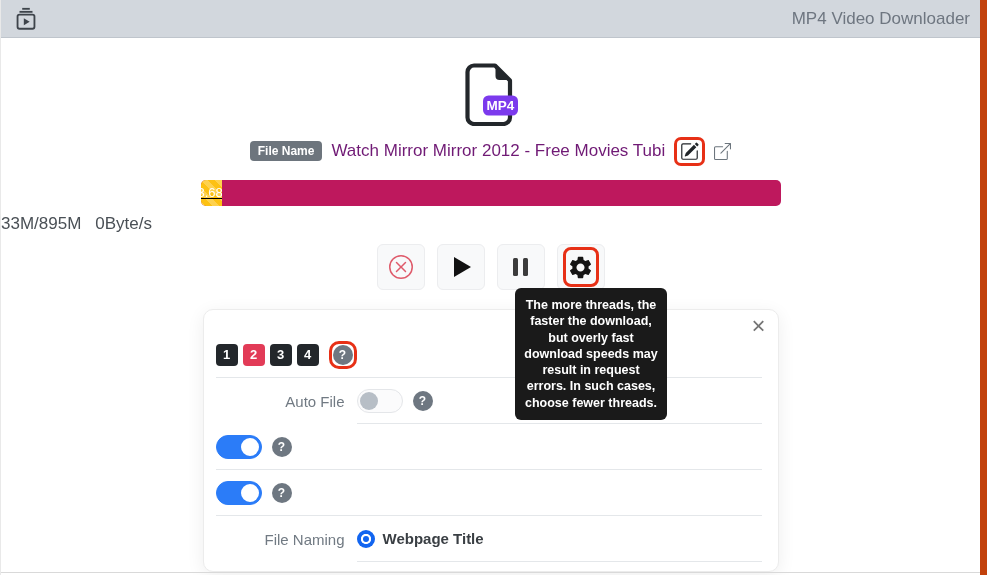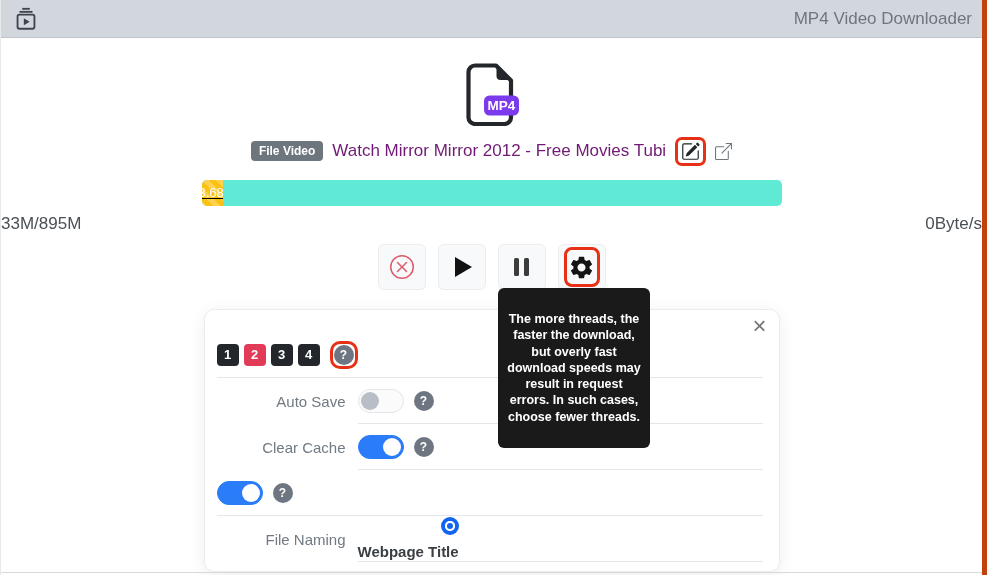--- a/index.html
+++ b/index.html
@@ -1,44 +1,44 @@
 <!DOCTYPE html>
 <html><head>
 <meta charset="utf-8">
 <style>
   * { margin:0; padding:0; box-sizing:border-box; }
   html,body { background:#fff; }
   body { font-family:"Liberation Sans", sans-serif; }
   .app { position:relative; width:987px; height:575px; background:#fff;
-         border-left:1px solid #e9e9e9; border-right:5px solid #c2410c; overflow:hidden; }
+         border-left:1px solid #e9e9e9; border-right:7px solid #c2410c; overflow:hidden; }
 
   
   .hdr { height:38px; background:#d2d7dd; border-bottom:1px solid #bfc5cc;
          display:flex; align-items:center; justify-content:space-between; padding:0 10px 0 12px; }
   .hdr-title { color:#6e7680; font-size:17px; }
 
   
   .fileicon-wrap { display:flex; justify-content:center; margin-top:24px;text-decoration:underline; }
 
   
   .fname-row { display:flex; align-items:center; justify-content:center; gap:9px; margin-top:12px; height:26px; }
   .fname-badge { background:#6d757d; color:#fff; font-size:12px; font-weight:bold;
                  padding:3px 8px; border-radius:4px; white-space:nowrap; }
   .fname-text { color:#701a75; font-size:17px; }
   .icon-btn { background:none; border:none; cursor:pointer; display:inline-flex; align-items:center; padding:0; }
   .ann-box { border:3px solid #e73016; border-radius:7px; padding:2px 3px; display:inline-flex; align-items:center; }
 
   
-  .pbar { width:580px; height:26px; margin:16px auto 0; background:#5eead4; border-radius:5px; overflow:hidden;text-decoration:underline; }
+  .pbar { width:580px; height:26px; margin:16px auto 0; background:#be185d; border-radius:5px; overflow:hidden;text-decoration:underline; }
   .pfill { height:100%; background:#fdc113; color:#fff; font-size:13px; line-height:26px;
            overflow:hidden; white-space:nowrap; text-indent:-3px;
            background-image:linear-gradient(45deg, rgba(255,255,255,.25) 25%, transparent 25%, transparent 50%,
                            rgba(255,255,255,.25) 50%, rgba(255,255,255,.25) 75%, transparent 75%, transparent);
            background-size:14px 14px; }
-  .pstatus { display:flex; justify-content:space-between; gap:14px; margin-top:8px; color:#4a5056; font-size:17px; }
+  .pstatus { display:flex; justify-content:flex-start; gap:14px; margin-top:8px; color:#4a5056; font-size:17px; }
 
   
   .ctrl-row { display:flex; justify-content:center; gap:12px; margin-top:10px; }
   .ctrl-btn { position:relative; width:48px; height:46px; background:#f8f9fa; border:1px solid #ecedef;
               border-radius:6px; display:flex; align-items:center; justify-content:center; cursor:pointer; }
   .play-tri { width:0; height:0; border-top:10px solid transparent; border-bottom:10px solid transparent;
               border-left:17px solid #121212; margin-left:4px; }
   .pause-bars { display:flex; gap:5px; }
   .pause-bars i { display:block; width:5px; height:18px; background:#3c3c3c; border-radius:1.5px; }
   .ann-overlay { position:absolute; left:5px; right:5px; top:2px; bottom:2px;
@@ -60,33 +60,33 @@
   .help { width:20px; height:20px; border-radius:50%; background:#6e7781; color:#fff; font-size:12px;
           font-weight:bold; display:inline-flex; align-items:center; justify-content:center; cursor:pointer; flex:none; }
   .ann-ring { border:3px solid #e73016; border-radius:10px; padding:1px; display:inline-flex; }
   .toggle { width:46px; height:24px; border-radius:12px; background:#fbfbfc; border:1px solid #e4e6e9;
             position:relative; cursor:pointer; flex:none; }
   .toggle .knob { position:absolute; top:2px; left:2px; width:18px; height:18px; border-radius:50%;
                   background:#b7bec6; }
   .toggle.on { background:#2b7cf8; border-color:#2b7cf8; }
   .toggle.on .knob { left:auto; right:2px; background:#fff; }
   .radio-group { display:flex; align-items:center; gap:28px; }
-  .radio-item { display:flex; align-items:flex-end; gap:8px; cursor:pointer;flex-direction:column; }
+  .radio-item { display:flex; align-items:center; gap:8px; cursor:pointer; }
   .radio { width:18px; height:18px; border-radius:50%; border:1px solid #d9dde1; background:#fafafa;
            display:inline-flex; align-items:center; justify-content:center; flex:none; }
   .radio.sel { border:none; background:#1265f0; }
   .radio.sel::before { content:""; width:10px; height:10px; border-radius:50%; background:#fff;
                        display:block; box-shadow:inset 0 0 0 2px #fff; position:relative; }
   .radio.sel::after { content:""; width:6px; height:6px; border-radius:50%; background:#1265f0;
                       position:absolute; }
   .radio-label { font-size:15px; font-weight:bold; color:#3a3f44; }
 
   
-  .tooltip { position:absolute; left:497px; top:288px; width:152px; background:#1a1a1a; color:#fff;
-             border-radius:6px; padding:23px 8px; font-size:12.5px; font-weight:bold; text-align:center;
+  .tooltip { position:absolute; left:514px; top:288px; width:152px; background:#1a1a1a; color:#fff;
+             border-radius:6px; padding:9px 8px; font-size:12.5px; font-weight:bold; text-align:center;
              line-height:1.3; z-index:10; }
 
   .bottom-line { position:absolute; left:0; right:0; top:572px; border-top:1px solid #d9d9d9; }
 </style>
 </head>
 <body>
 
 <div class="app">
 
   <div class="hdr">
@@ -106,21 +106,21 @@
       <svg width="62" height="64" viewBox="0 0 58 64">
         <path d="M12 3.5 h21 l15 15 v37 a6.5 6.5 0 0 1 -6.5 6.5 H12 a6.5 6.5 0 0 1 -6.5 -6.5 V10 a6.5 6.5 0 0 1 6.5 -6.5 z" fill="#fff" stroke="#23272b" stroke-width="4.2" stroke-linejoin="round"></path>
         <path d="M33.5 3.5 l14.5 14.5 h-10.5 a4 4 0 0 1 -4 -4 z" fill="#23272b"></path>
         <rect x="21" y="33.5" width="35" height="20" rx="5.5" fill="#7c3aed"></rect>
         <text x="38.5" y="48" font-size="13.5" font-weight="bold" fill="#ffffff" text-anchor="middle" font-family="Liberation Sans, sans-serif">MP4</text>
       </svg>
     </span>
   </div>
 
   <div class="fname-row">
-    <span class="fname-badge">File Video</span>
+    <span class="fname-badge">File Name</span>
     <span class="fname-text">Watch Mirror Mirror 2012 - Free Movies Tubi</span>
     <span class="ann-box">
       <button class="icon-btn">
         <span style="display:inline-flex;">
           <svg width="19" height="19" viewBox="0 0 16 16" fill="#212529">
             <path d="M15.502 1.94a.5.5 0 0 1 0 .706L14.459 3.69l-2-2L13.502.646a.5.5 0 0 1 .707 0l1.293 1.293zm-1.75 2.456-2-2L4.939 9.21a.5.5 0 0 0-.121.196l-.805 2.414a.25.25 0 0 0 .316.316l2.414-.805a.5.5 0 0 0 .196-.12l6.813-6.814z"></path>
             <path d="M1 13.5A1.5 1.5 0 0 0 2.5 15h11a1.5 1.5 0 0 0 1.5-1.5v-6a.5.5 0 0 0-1 0v6a.5.5 0 0 1-.5.5h-11a.5.5 0 0 1-.5-.5v-11a.5.5 0 0 1 .5-.5H9a.5.5 0 0 0 0-1H2.5A1.5 1.5 0 0 0 1 2.5v11z"></path>
           </svg>
         </span>
       </button>
@@ -184,31 +184,30 @@
           <button class="thread">3</button>
           <button class="thread">4</button>
         </span>
         <span class="ann-ring">
           <span class="help">?</span>
         </span>
       </div>
     </div>
 
     <div class="row">
-      <div class="row-label">Auto Save</div>
+      <div class="row-label">Auto File</div>
       <div class="row-ctrl">
         <span class="toggle">
             <span class="knob"></span>
           </span>
         <span class="help">?</span>
       </div>
     </div>
 
     <div class="row">
-      <div class="row-label">Clear Cache</div>
       <div class="row-ctrl">
         <span class="toggle on">
             <span class="knob"></span>
           </span>
         <span class="help">?</span>
       </div>
     </div>
 
     <div class="row">
       <div class="row-ctrl">

